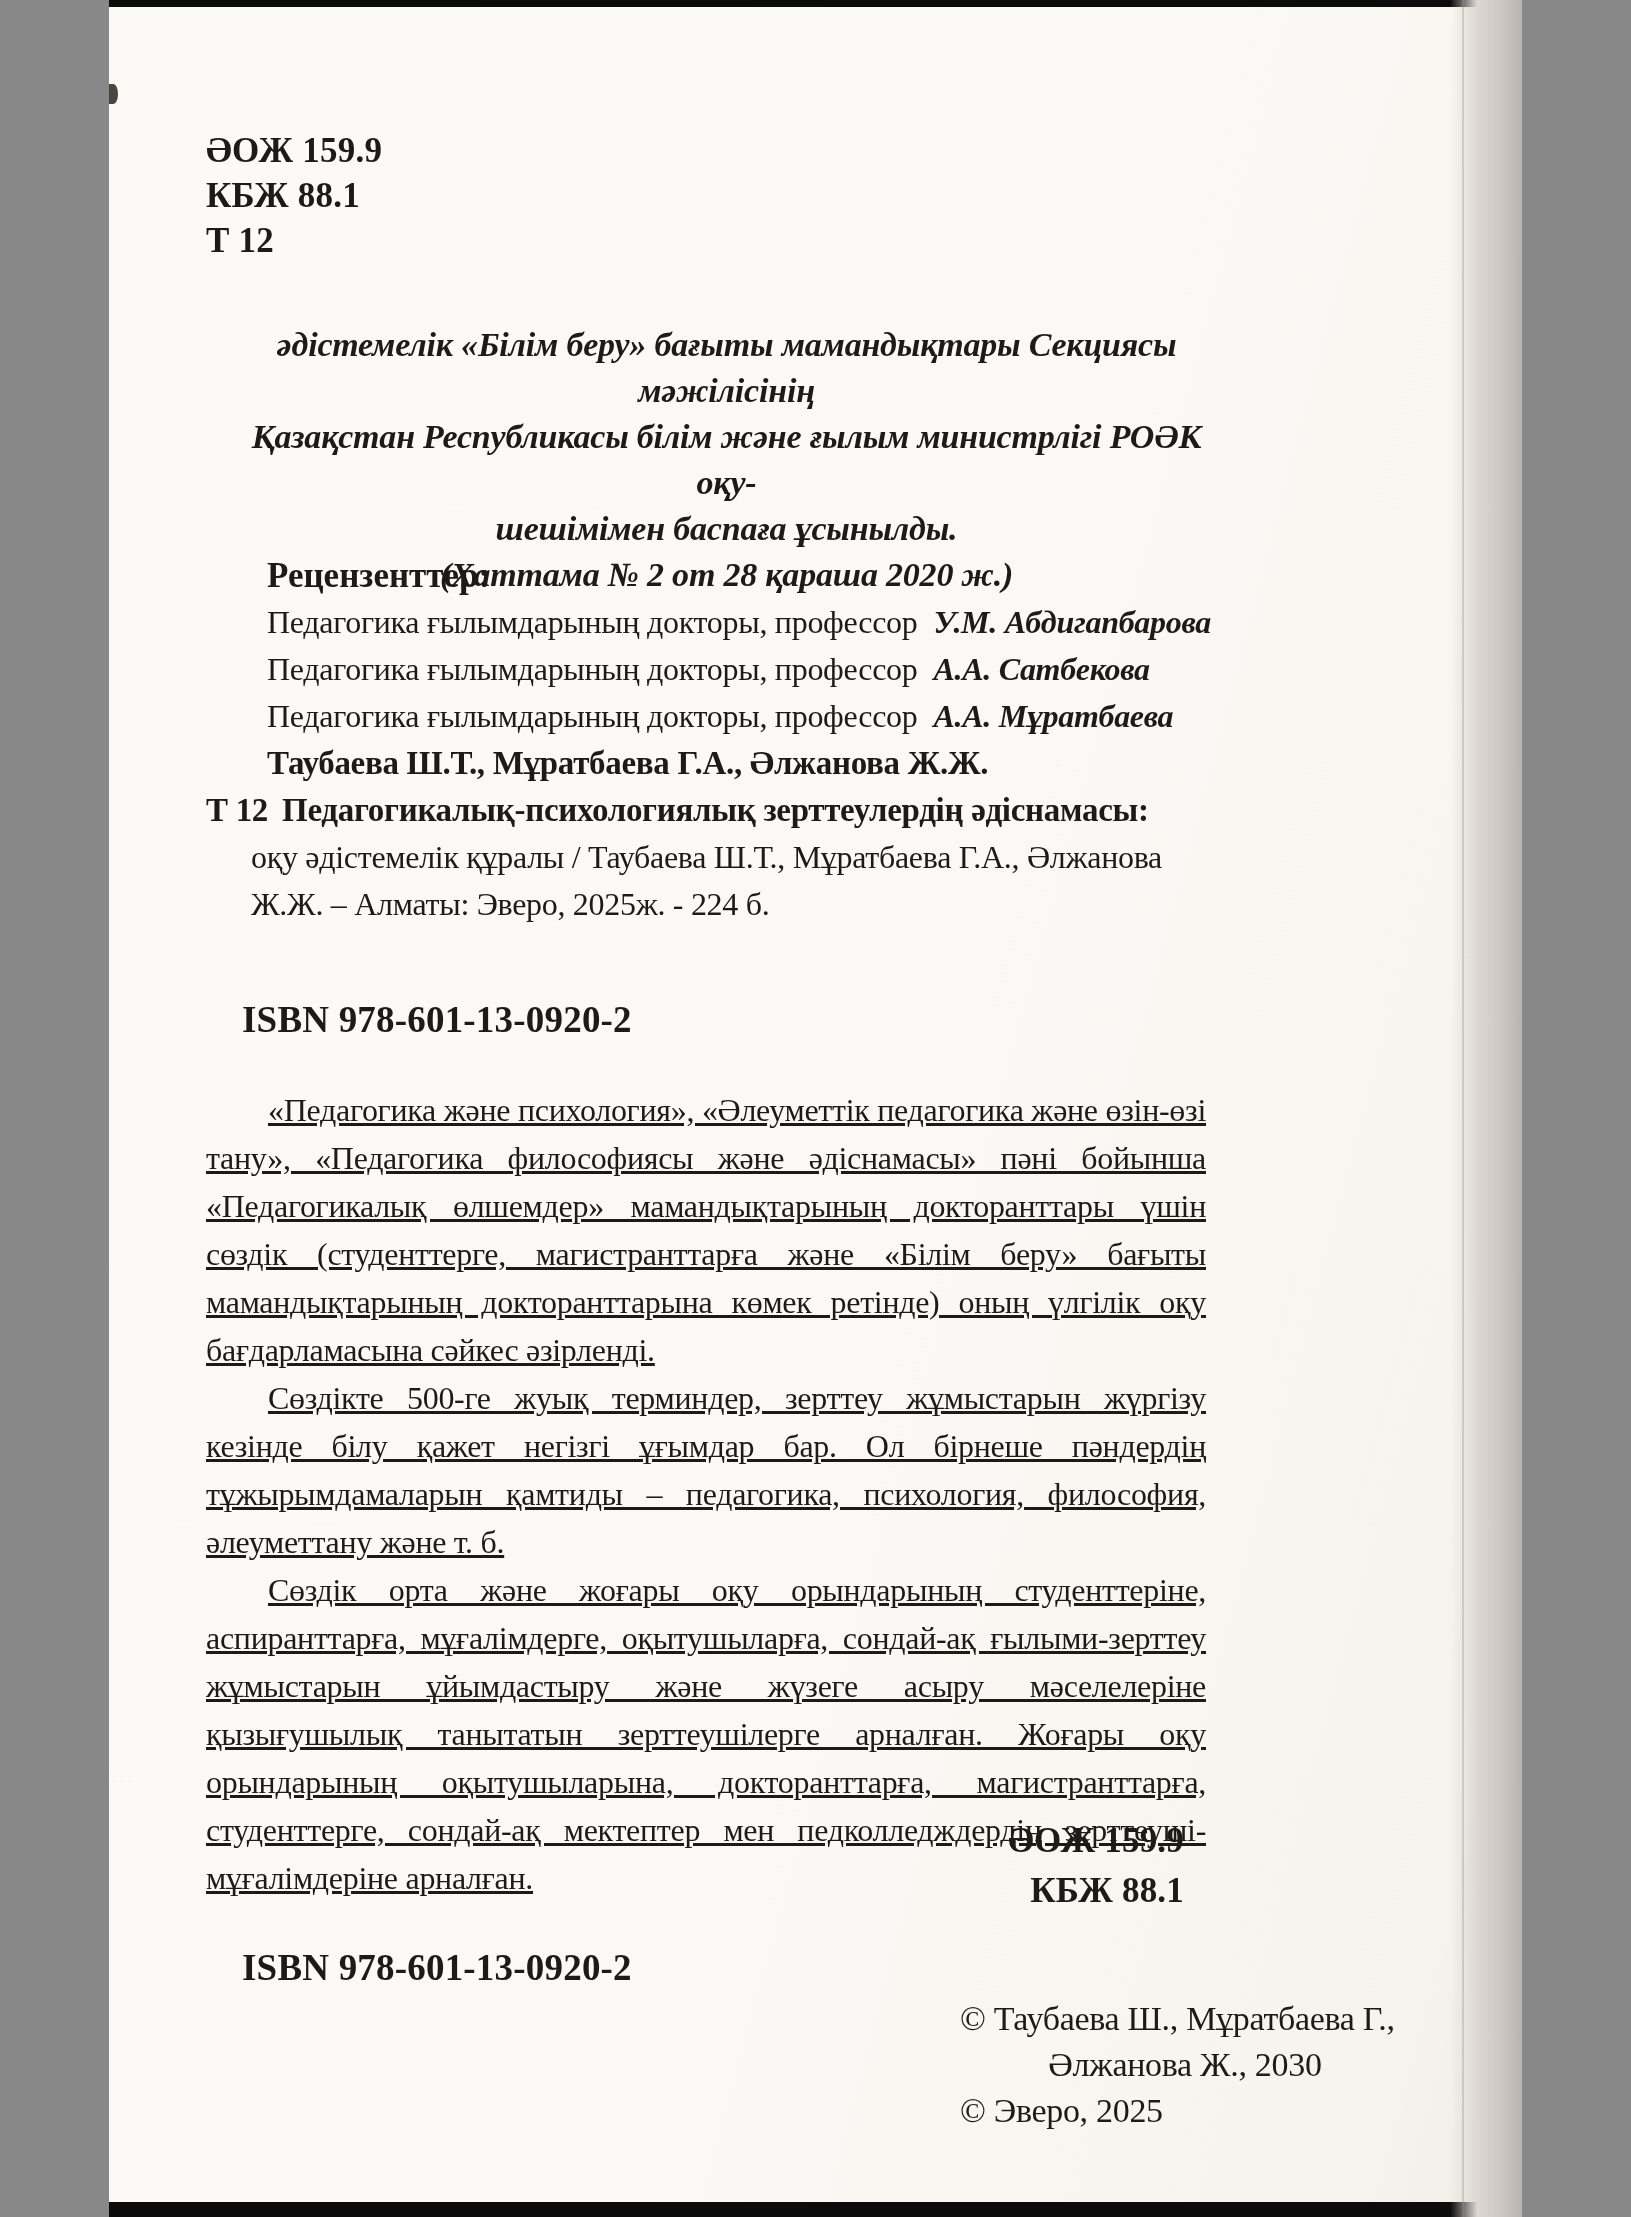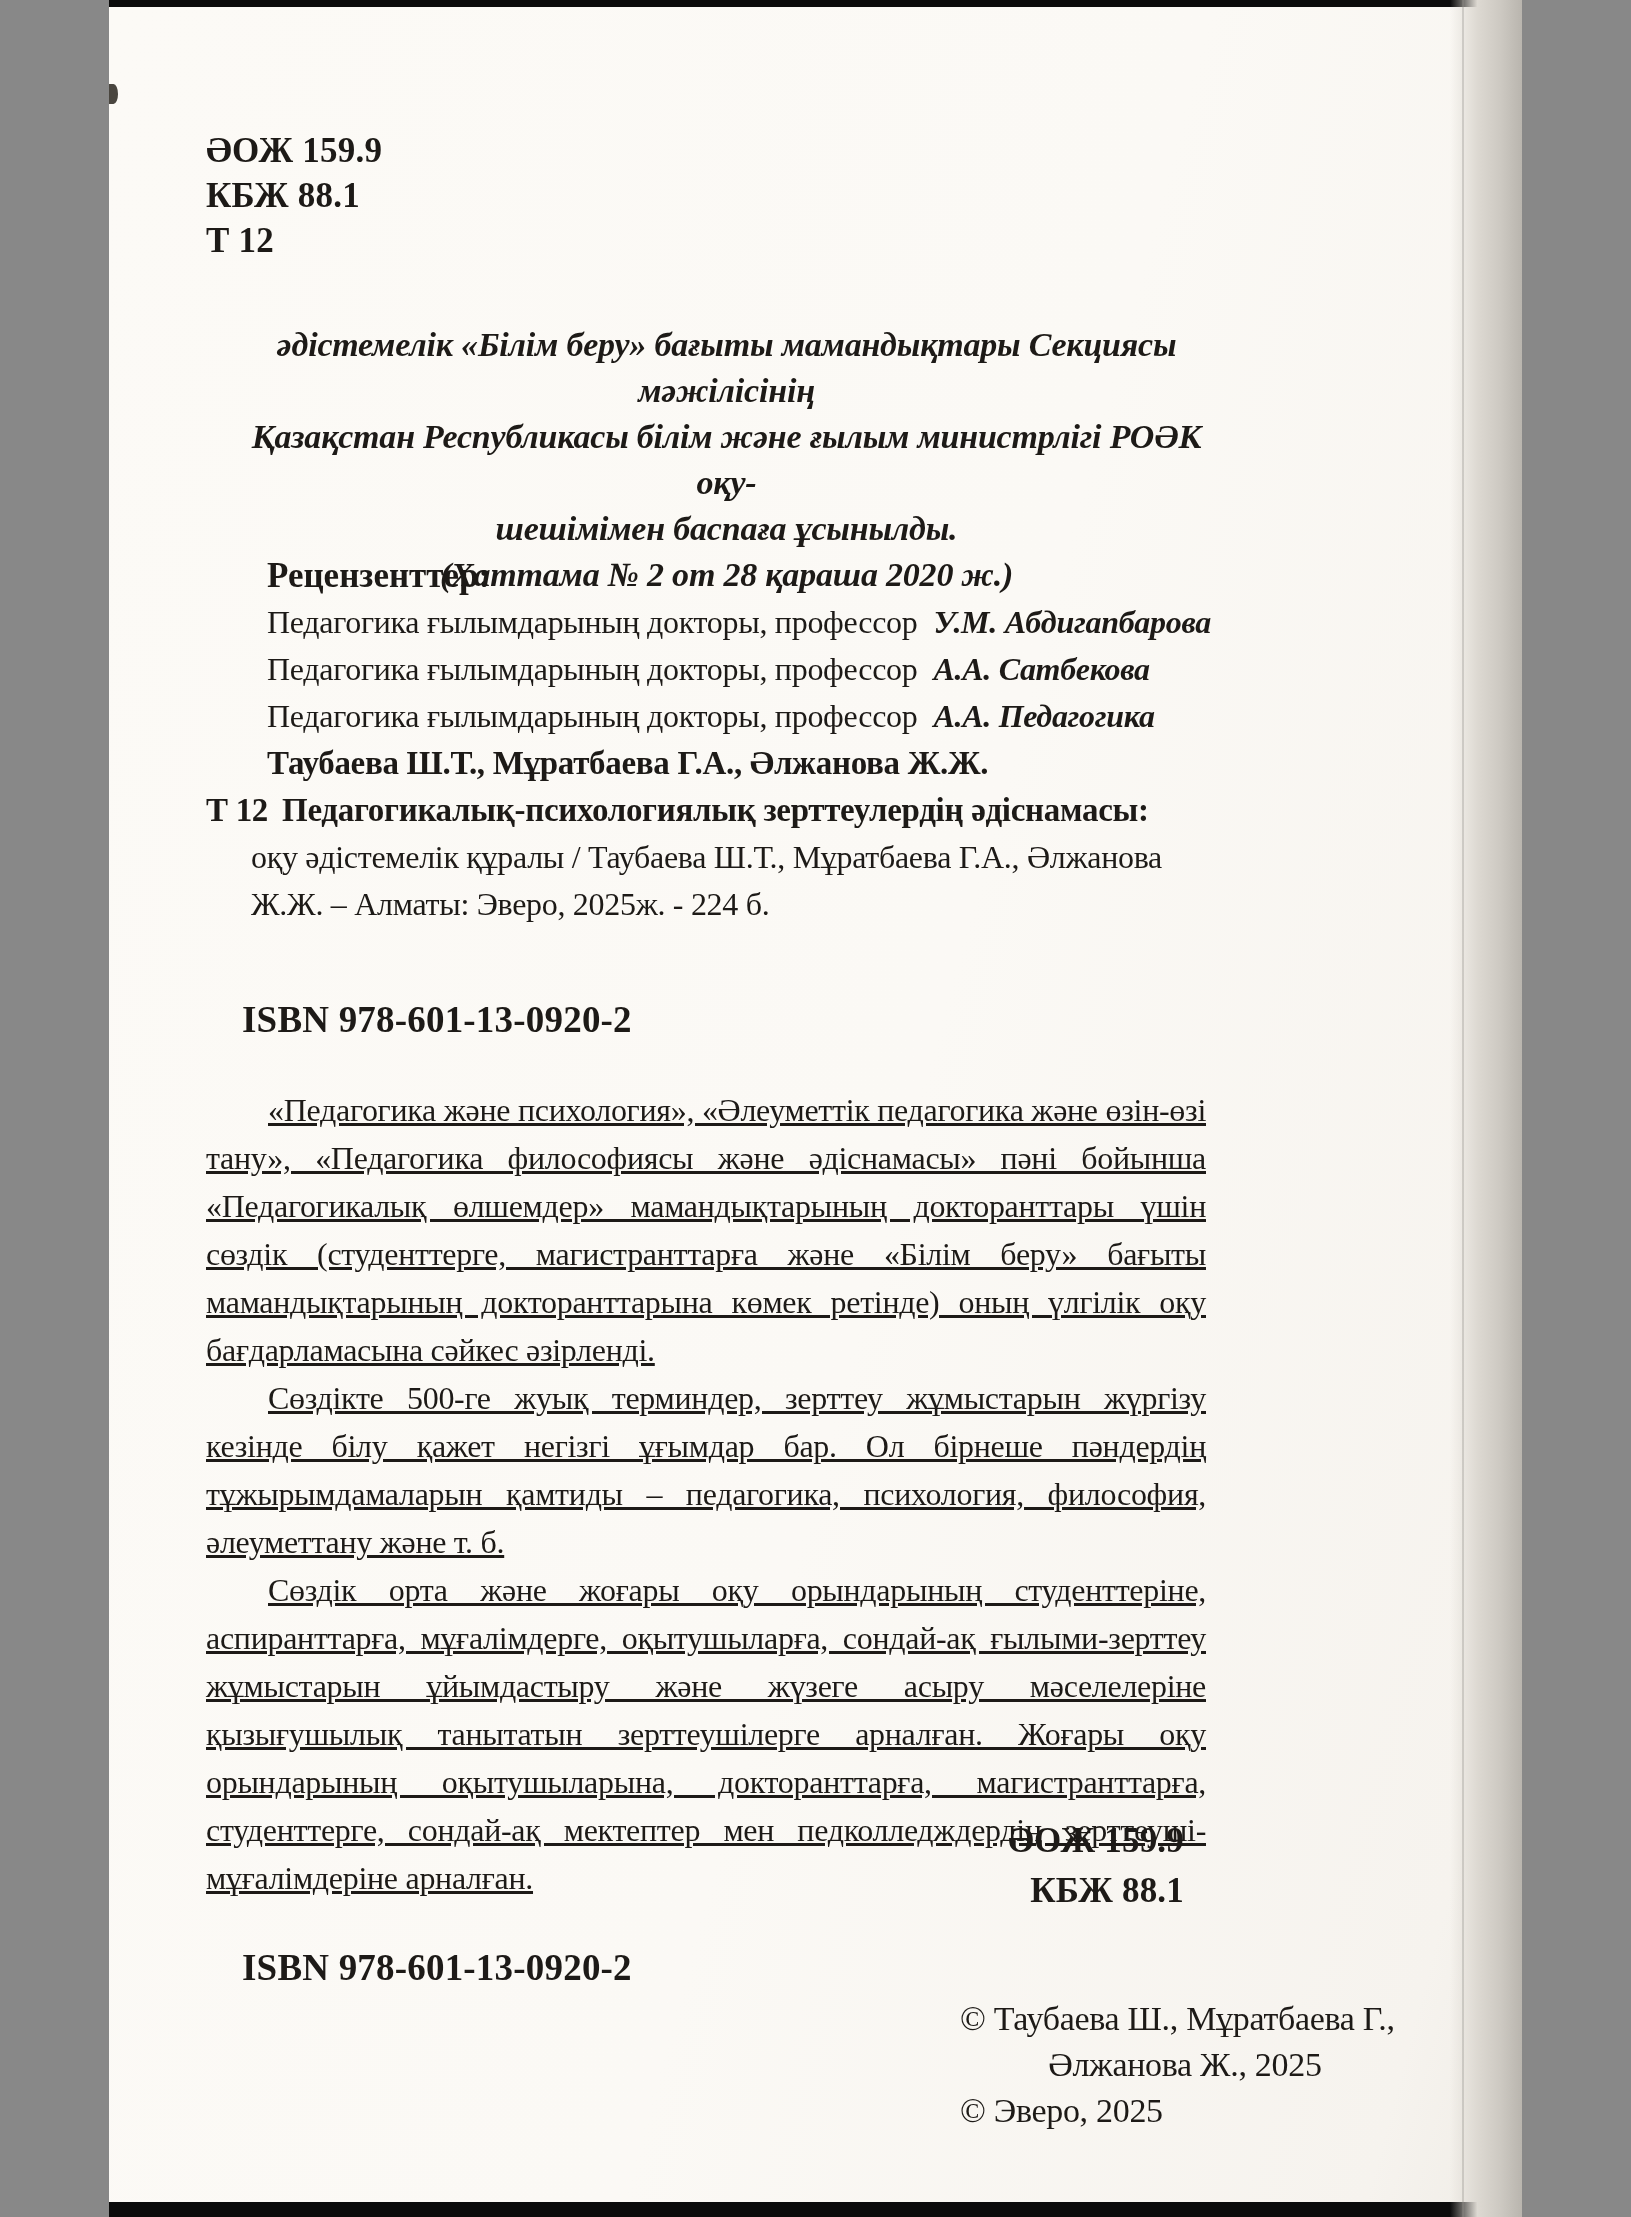--- a/index.html
+++ b/index.html
@@ -87,21 +87,21 @@
 
   <div class="reviewers">
     <div class="rev-heading">Рецензенттер:</div>
     <div class="rev-row">
       <span>Педагогика ғылымдарының  докторы, профессор</span><span class="rev-name">У.М. Абдигапбарова</span>
     </div>
     <div class="rev-row">
       <span>Педагогика ғылымдарының  докторы, профессор</span><span class="rev-name">А.А. Сатбекова</span>
     </div>
     <div class="rev-row">
-      <span>Педагогика ғылымдарының  докторы, профессор</span><span class="rev-name">А.А. Педагогика</span>
+      <span>Педагогика ғылымдарының  докторы, профессор</span><span class="rev-name">А.А. Мұратбаева</span>
     </div>
   </div>
 
   <div class="catalog">
     <div class="cat-authors">Таубаева Ш.Т., Мұратбаева Г.А., Әлжанова Ж.Ж.</div>
     <div class="cat-title-line">
       <span class="cat-index">Т 12</span><span>Педагогикалық-психологиялық зерттеулердің әдіснамасы:</span>
     </div>
     <div class="cat-cont">оқу әдістемелік құралы / Таубаева Ш.Т., Мұратбаева Г.А., Әлжанова</div>
     <div class="cat-cont">Ж.Ж. – Алматы: Эверо, 2025ж.  - 224 б.</div>
@@ -117,17 +117,17 @@
 
   <div class="codes-bottom">
     <div>ӘОЖ 159.9</div>
     <div>КБЖ 88.1</div>
   </div>
 
   <div class="isbn isbn-bottom">ISBN 978-601-13-0920-2</div>
 
   <div class="copyright">
     <div>© Таубаева Ш., Мұратбаева Г.,</div>
-    <div class="cr-center">Әлжанова Ж., 2025</div>
+    <div class="cr-center">Әлжанова Ж., 2030</div>
     <div>© Эверо, 2025</div>
   </div>
 
 </div>
 
 </body></html>

